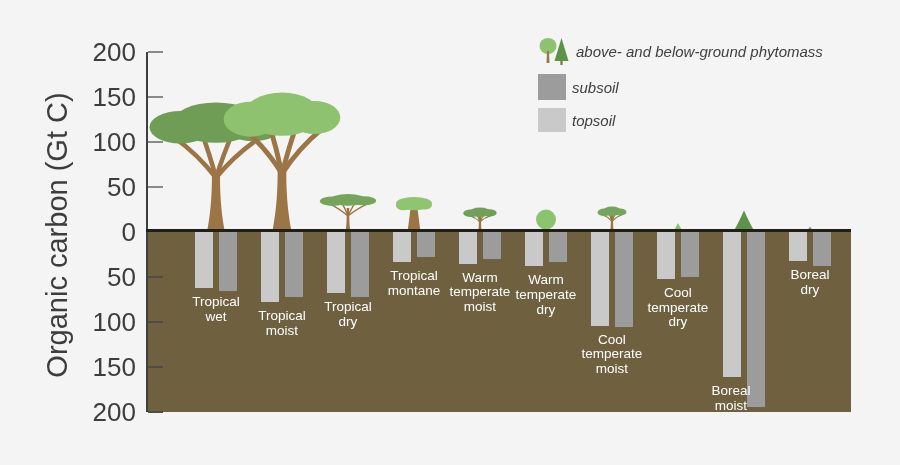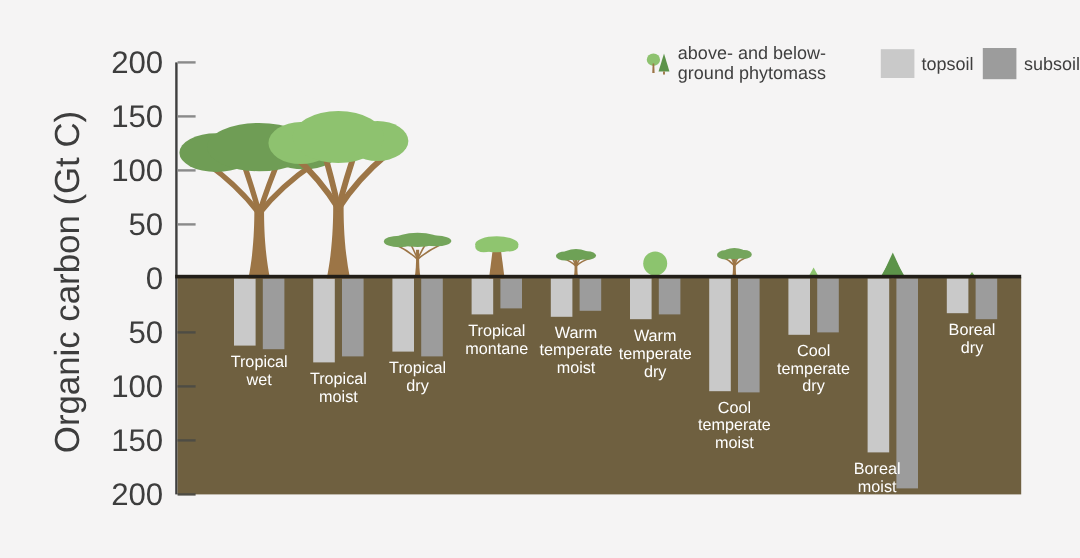--- a/index.html
+++ b/index.html
@@ -20,21 +20,21 @@
     position:absolute;width:70px;left:66px;text-align:right;
     font-size:26px;line-height:26px;color:var(--tick-text,#3d3d3d);z-index:7;
   }
   .tick-mark{position:absolute;left:148px;width:15px;height:2px;z-index:7;}
   .bar{position:absolute;z-index:3;}
   .cat-label{
     position:absolute;width:90px;text-align:center;z-index:5;
     color:var(--label-text,#fff);font-size:13.5px;line-height:1.1;white-space:pre-line;
   }
   #trees{position:absolute;left:0;top:0;z-index:4;pointer-events:none;}
-  .legend{position:absolute;left:538px;top:36px;z-index:8;display:flex;flex-direction:row;gap:8px;}
+  .legend{position:absolute;left:538px;top:36px;z-index:8;display:flex;flex-direction:column;gap:8px;font-style:italic;}
   .legend-row{display:flex;align-items:center;gap:6px;}
   .legend-row span.lbl{font-size:15px;color:var(--legend-text,#3f3f3f);}
   .swatch{display:inline-block;width:28px;height:24px;}
   .swatch.topsoil{background:var(--topsoil,#c9c9c9);}
   .swatch.subsoil{background:var(--subsoil,#9c9c9c);height:26px;}
 </style>
 </head>
 <body>
 
 <div class="stage">
@@ -193,21 +193,21 @@
     <div class="legend-row">
       <svg width="32" height="30" viewBox="0 0 32 30">
         <ellipse cx="10" cy="10" rx="8.5" ry="8" style="fill:var(--green-light,#8ec26f)"></ellipse>
         <path d="M9 15 L8.5 27 L11.5 27 L11 15 Z" style="fill:var(--trunk,#9c7546)"></path>
         <polygon points="23.5,2 16.5,25 30.5,25" style="fill:var(--green-conifer,#5c9349)"></polygon>
         <rect x="22.3" y="25" width="2.4" height="4" style="fill:var(--trunk,#9c7546)"></rect>
       </svg>
       <span class="lbl">above- and below-ground phytomass</span>
     </div>
     <div class="legend-row">
+      <span class="swatch subsoil"></span>
+      <span class="lbl">subsoil</span>
+    </div>
+    <div class="legend-row">
       <span class="swatch topsoil"></span>
       <span class="lbl">topsoil</span>
     </div>
-    <div class="legend-row">
-      <span class="swatch subsoil"></span>
-      <span class="lbl">subsoil</span>
-    </div>
   </div>
 </div>
 
 </body></html>

